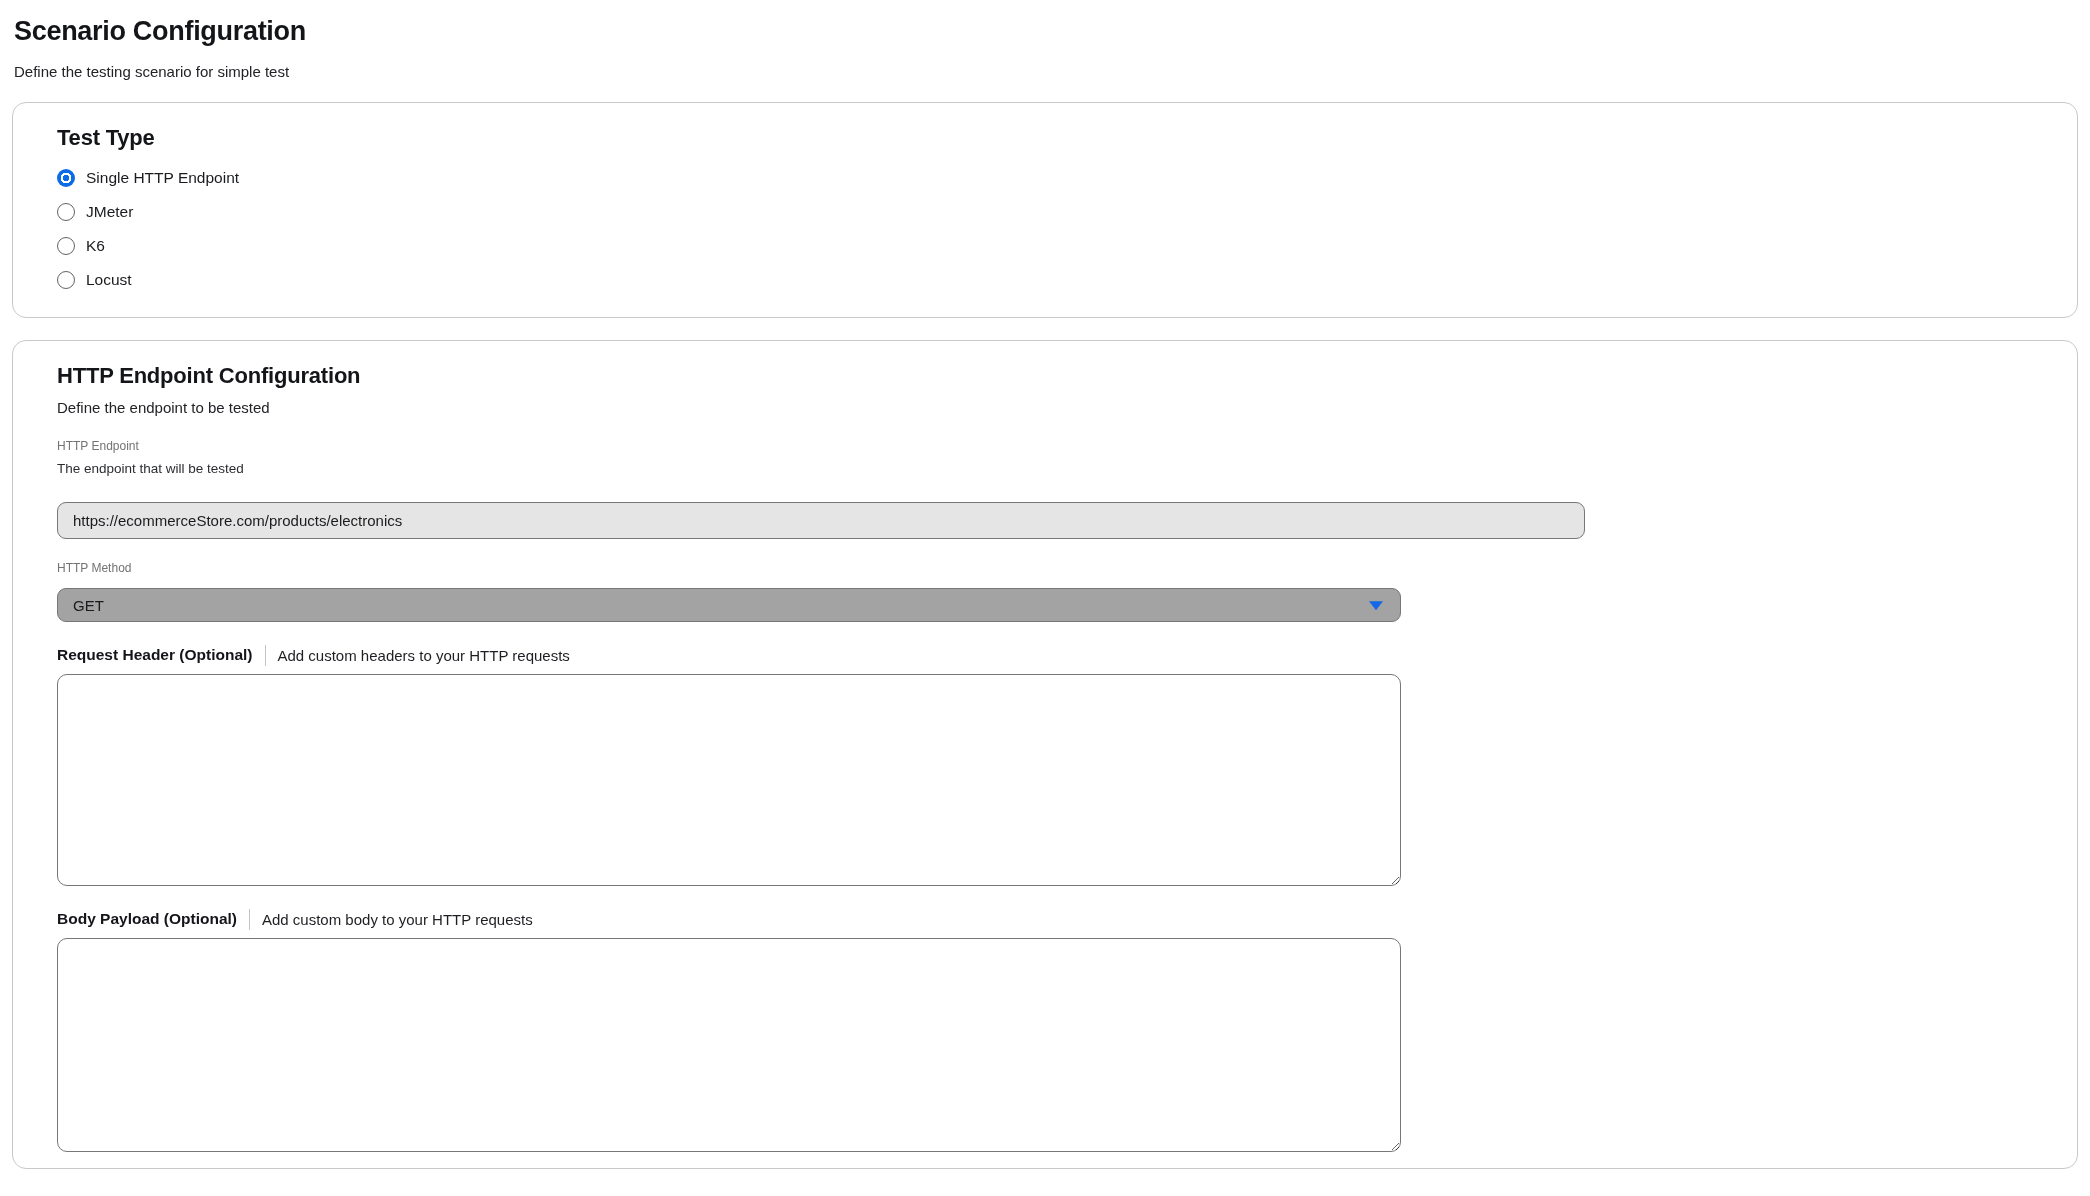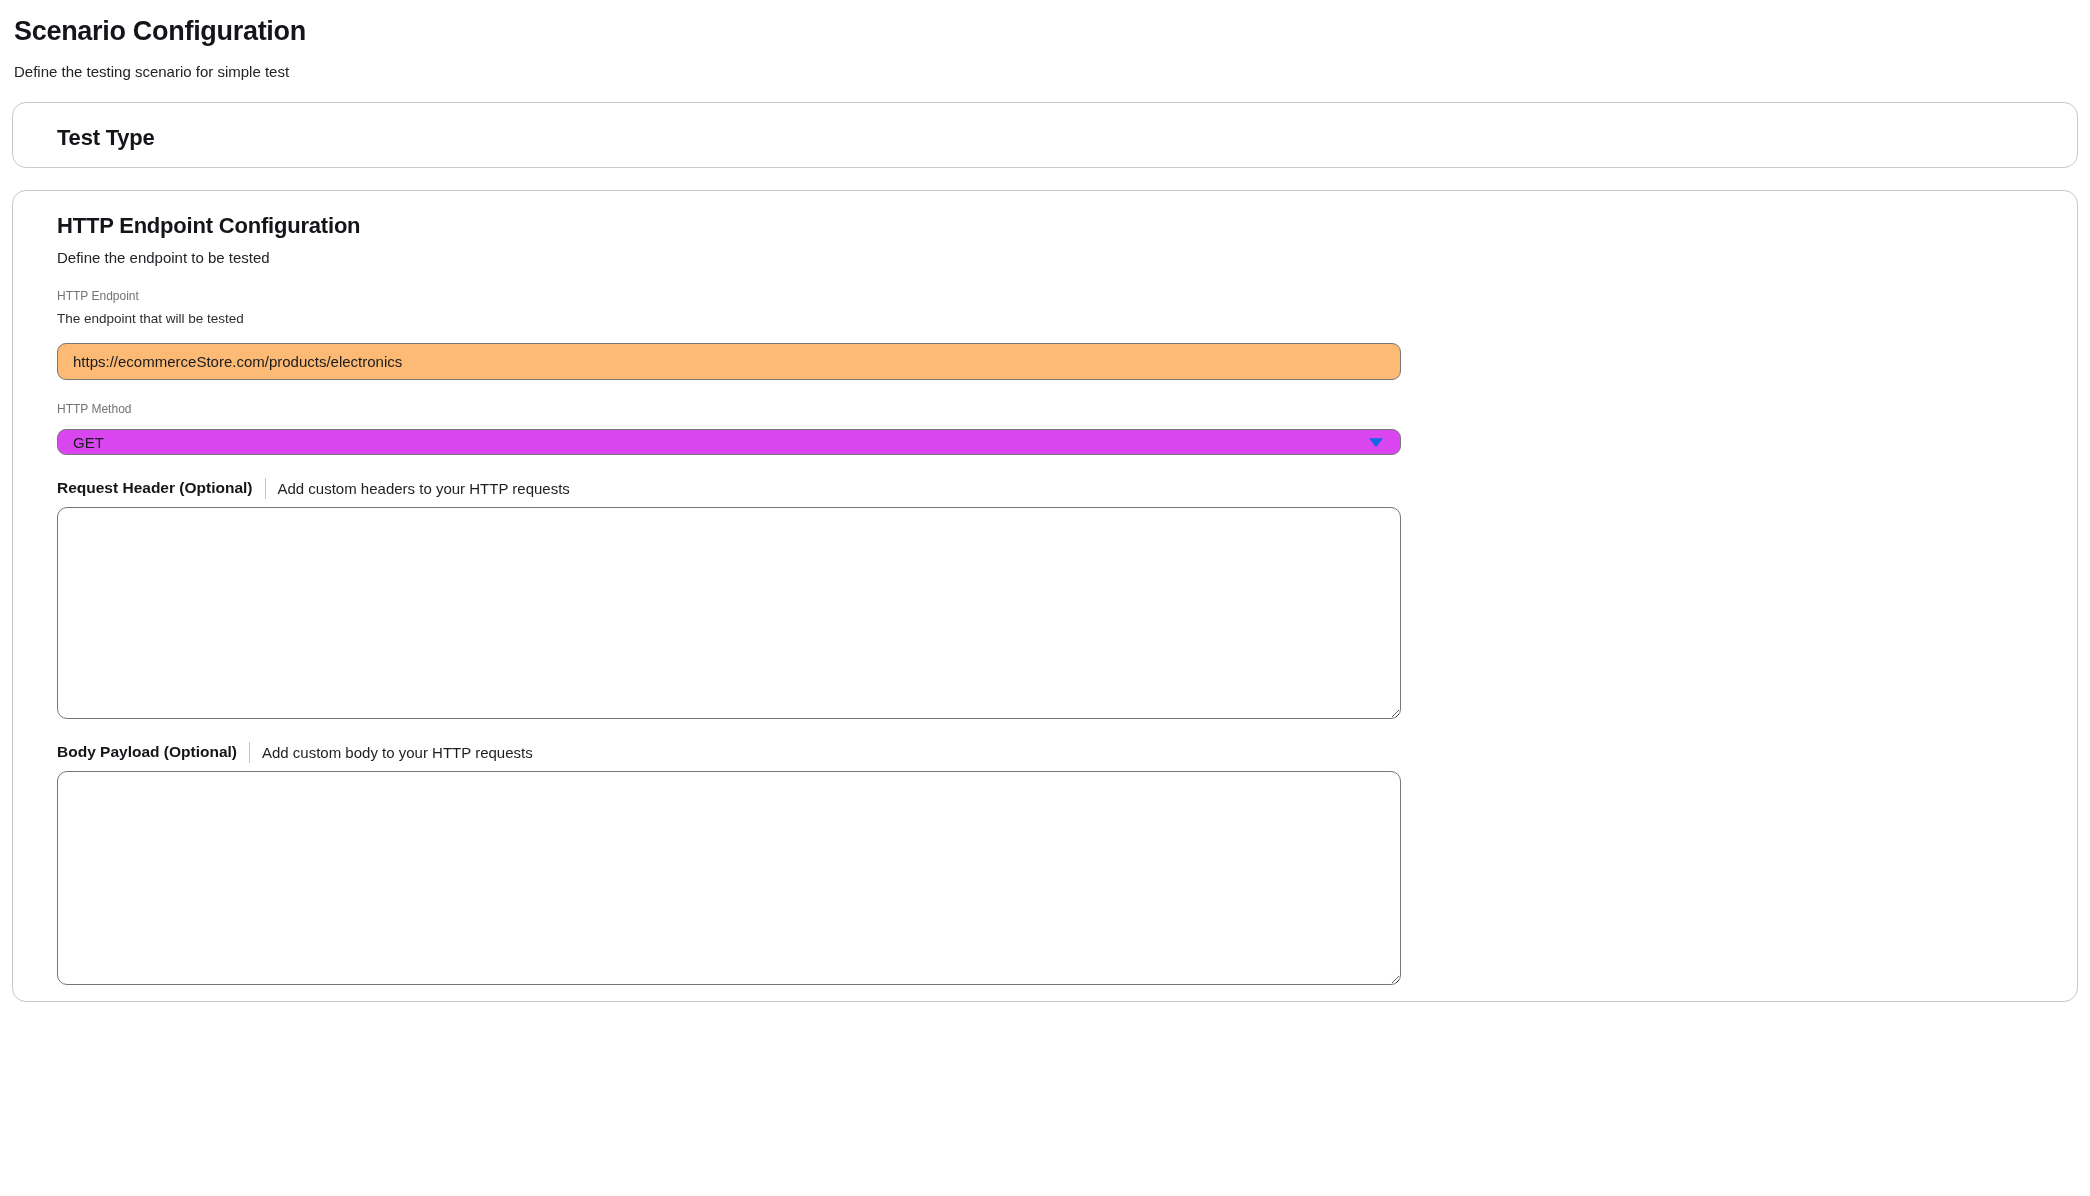--- a/index.html
+++ b/index.html
@@ -83,46 +83,46 @@
     line-height: 19px;
   }
   .field-helper {
     font-size: 13.5px;
     color: #2c2d32;
     margin-top: 4px;
     line-height: 17px;
   }
   .text-input {
     display: block;
-    margin-top: 16px;
-    width: 1344px;
+    margin-top: 25px;
+    width: 1528px;
     height: 37px;
     border: 1px solid #76767b;
     border-radius: 9px;
     padding: 0 15px;
     font-size: 15px;
     font-family: "Liberation Sans", "DejaVu Sans", sans-serif;
     color: #1a1b1f;
-    background: #fdba74;
+    background: #e5e5e5;
     outline: none;
   }
   .select-wrap { position: relative; width: 1344px; margin-top: 10px; }
   .select {
     -webkit-appearance: none;
     appearance: none;
     display: block;
     width: 100%;
-    height: 26px;
+    height: 34px;
     border: 1px solid #76767b;
     border-radius: 9px;
     padding: 0 15px;
     font-size: 15px;
     font-family: "Liberation Sans", "DejaVu Sans", sans-serif;
     color: #1a1b1f;
-    background: #d946ef;
+    background: #a3a3a3;
     outline: none;
   }
   .select-arrow {
     position: absolute;
     right: 18px; top: 50%;
     transform: translateY(-42%);
     width: 0; height: 0;
     border-left: 7px solid transparent;
     border-right: 7px solid transparent;
     border-top: 9px solid #1467e5;
@@ -170,20 +170,43 @@
 </head>
 <body>
 
 <div class="page">
 
   <h1 class="page-title">Scenario Configuration</h1>
   <p class="page-sub">Define the testing scenario for simple test</p>
 
   <section class="card">
     <h2 class="card-heading">Test Type</h2>
+    <div class="radio-group">
+
+      <label class="radio-row selected">
+        <span class="radio-circle"></span>
+        <span class="radio-label">Single HTTP Endpoint</span>
+      </label>
+
+      <label class="radio-row">
+        <span class="radio-circle"></span>
+        <span class="radio-label">JMeter</span>
+      </label>
+
+      <label class="radio-row">
+        <span class="radio-circle"></span>
+        <span class="radio-label">K6</span>
+      </label>
+
+      <label class="radio-row">
+        <span class="radio-circle"></span>
+        <span class="radio-label">Locust</span>
+      </label>
+
+    </div>
   </section>
 
   <section class="card">
     <h2 class="card-heading">HTTP Endpoint Configuration</h2>
     <p class="card-sub">Define the endpoint to be tested</p>
 
     <div class="field">
       <div class="field-label">HTTP Endpoint</div>
       <div class="field-helper">The endpoint that will be tested</div>
       <input type="text" class="text-input" value="https://ecommerceStore.com/products/electronics" style="">

